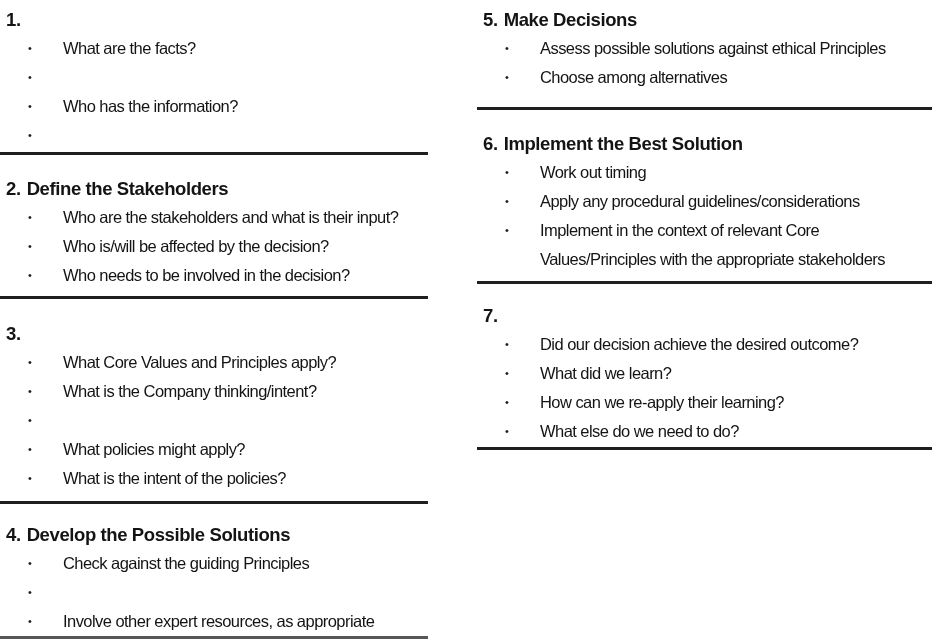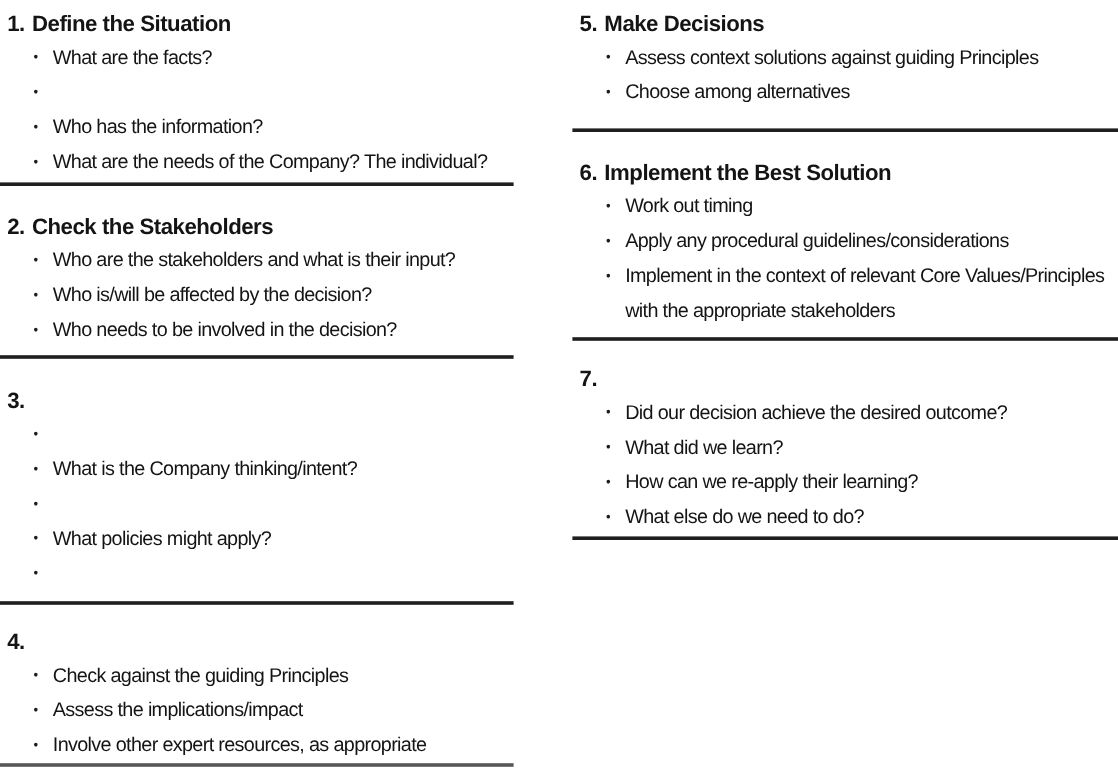--- a/index.html
+++ b/index.html
@@ -47,21 +47,21 @@
   }
   .bullet .dot {
     flex: none;
     width: 16px;
     margin-left: 28px;
     font-size: 11px;
     line-height: 29px;
     text-align: left;
     color: #1c1c1c;
   }
-  .bullet .txt { flex: 1; }
+  .bullet .txt { flex: 1; margin-left: 19px; }
 
   .divider {
     height: 3px;
     background: #1f1f1f;
     width: 100%;
   }
   .divider.faded { background: #575757; }
 
   
   .s1 { padding-top: 5px;  padding-bottom: 2px; }
@@ -75,44 +75,42 @@
 </head>
 <body>
 
 <div>
 
   <div class="col col-left">
 
     <section class="section s1">
       <h2 class="heading">
         <span class="num">1.</span>
-        <span class="title">Define the Situation</span>
       </h2>
       <div class="bullet">
         <span class="dot">•</span>
         <span class="txt">What are the facts?</span>
       </div>
       <div class="bullet">
         <span class="dot">•</span>
       </div>
       <div class="bullet">
         <span class="dot">•</span>
         <span class="txt">Who has the information?</span>
       </div>
       <div class="bullet">
         <span class="dot">•</span>
-        <span class="txt">What are the needs of the Company? The individual?</span>
       </div>
     </section>
     <div class="divider"></div>
 
     <section class="section s2">
       <h2 class="heading">
         <span class="num">2.</span>
-        <span class="title">Check the Stakeholders</span>
+        <span class="title">Define the Stakeholders</span>
       </h2>
       <div class="bullet">
         <span class="dot">•</span>
         <span class="txt">Who are the stakeholders and what is their input?</span>
       </div>
       <div class="bullet">
         <span class="dot">•</span>
         <span class="txt">Who is/will be affected by the decision?</span>
       </div>
       <div class="bullet">
@@ -121,69 +119,71 @@
       </div>
     </section>
     <div class="divider"></div>
 
     <section class="section s3">
       <h2 class="heading">
         <span class="num">3.</span>
       </h2>
       <div class="bullet">
         <span class="dot">•</span>
+        <span class="txt">What Core Values and Principles apply?</span>
       </div>
       <div class="bullet">
         <span class="dot">•</span>
         <span class="txt">What is the Company thinking/intent?</span>
       </div>
       <div class="bullet">
         <span class="dot">•</span>
       </div>
       <div class="bullet">
         <span class="dot">•</span>
         <span class="txt">What policies might apply?</span>
       </div>
       <div class="bullet">
         <span class="dot">•</span>
+        <span class="txt">What is the intent of the policies?</span>
       </div>
     </section>
     <div class="divider"></div>
 
     <section class="section s4">
       <h2 class="heading">
         <span class="num">4.</span>
+        <span class="title">Develop the Possible Solutions</span>
       </h2>
       <div class="bullet">
         <span class="dot">•</span>
         <span class="txt">Check against the guiding Principles</span>
       </div>
       <div class="bullet">
         <span class="dot">•</span>
-        <span class="txt">Assess the implications/impact</span>
       </div>
       <div class="bullet">
         <span class="dot">•</span>
         <span class="txt">Involve other expert resources, as appropriate</span>
       </div>
     </section>
     <div class="divider faded"></div>
 
   </div>
 
   <div class="col col-right">
 
     <section class="section s5">
       <h2 class="heading">
         <span class="num">5.</span>
         <span class="title">Make Decisions</span>
       </h2>
       <div class="bullet">
         <span class="dot">•</span>
-        <span class="txt">Assess context solutions against guiding Principles</span>
+        <span class="txt">Assess possible solutions against ethical Principles</span>
       </div>
       <div class="bullet">
         <span class="dot">•</span>
         <span class="txt">Choose among alternatives</span>
       </div>
     </section>
     <div class="divider"></div>
 
     <section class="section s6">
       <h2 class="heading">

